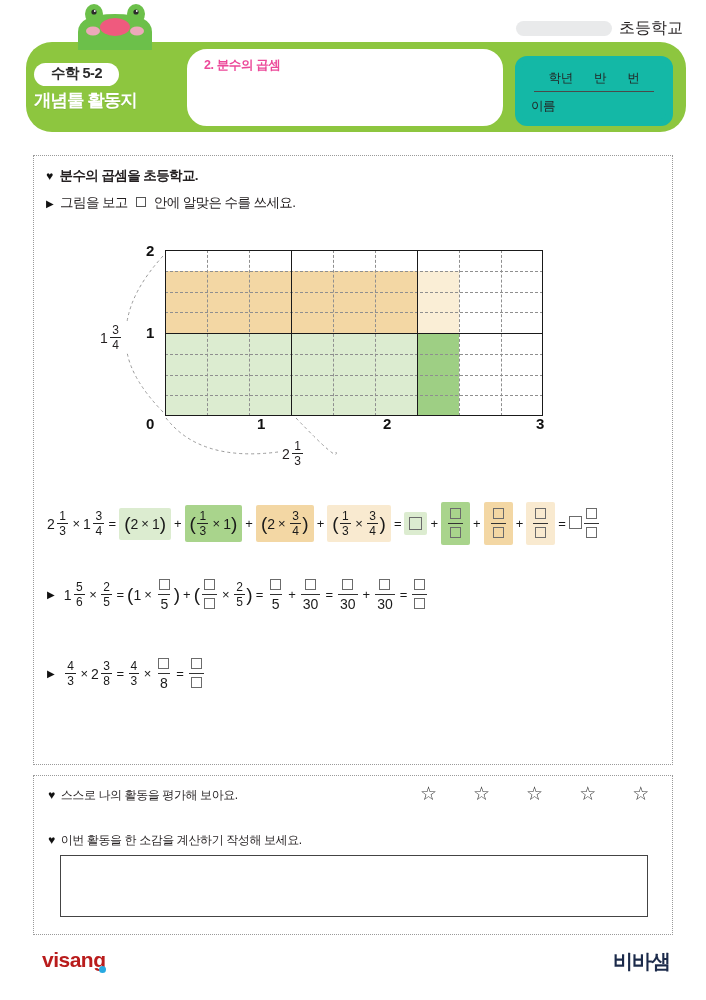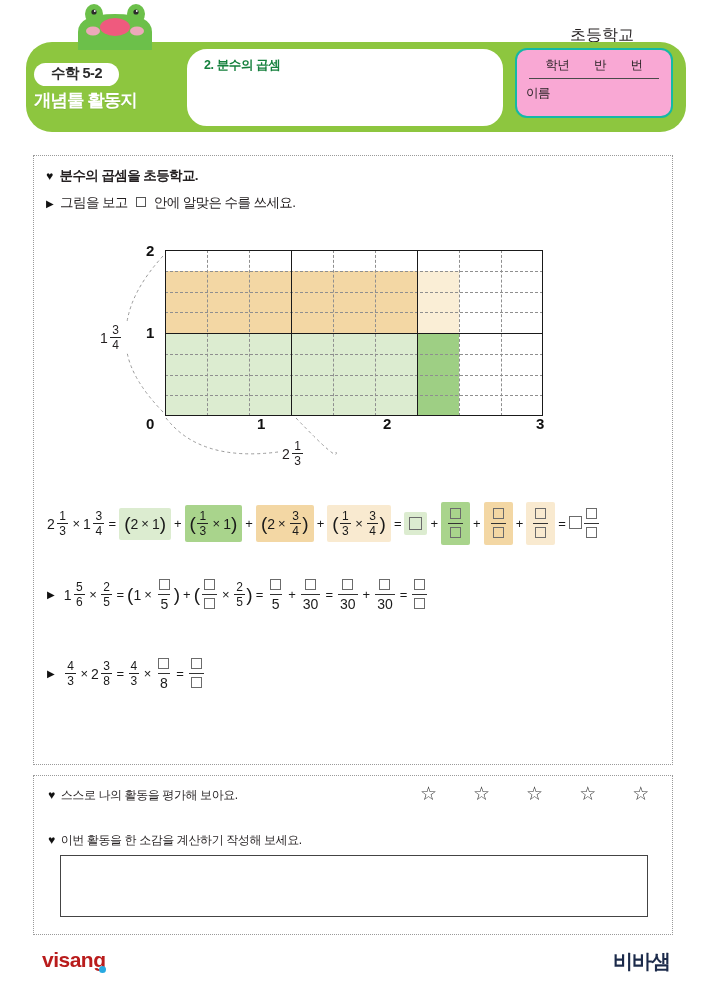--- a/index.html
+++ b/index.html
@@ -13,21 +13,21 @@
   .page { position: relative; width: 706px; height: 1000px; }
 
   
   .frog {
     position: absolute; left: 76px; top: 2px;
     width: 78px; height: 48px; z-index: 5;
   }
   .school-line {
     position: absolute; left: 516px; top: 18px;
     width: 172px; height: 20px;
-    display: flex; align-items: center; gap: 7px; flex-direction: column;
+    display: flex; align-items: center; gap: 7px;
   }
   .school-blank {
     width: 96px; height: 15px; background: #e9eaeb; border-radius: 8px;
   }
 
   .hdr-band {
     position: absolute; left: 26px; top: 42px;
     width: 660px; height: 90px;
     background: #8dc63f; border-radius: 26px;
   }
@@ -46,29 +46,29 @@
     font-size: 17.5px; font-weight: bold; color: #ffffff;
     letter-spacing: -1px; line-height: 1.1;
     text-shadow: 0 1px 0 rgba(0,0,0,.08);
   }
   .hdr-center {
     position: absolute; left: 185px; top: 47px;
     width: 320px; height: 81px;
     background: #ffffff; border: 2.5px solid #8dc63f; border-radius: 22px;
     padding: 8px 0 0 17px; z-index: 4;
   }
-  .unit-line { font-size: 12.5px; font-weight: bold; color: #15803d; letter-spacing: -0.4px; }
+  .unit-line { font-size: 12.5px; font-weight: bold; color: #ec4899; letter-spacing: -0.4px; }
   .title-line {
     font-size: 22px; font-weight: bold; color: #111; letter-spacing: -1.3px;
     text-align: center; margin-top: 8px; padding-right: 14px;
   }
   .hdr-right {
-    position: absolute; left: 515px; top: 48px;
+    position: absolute; left: 515px; top: 56px;
     width: 158px; height: 70px;
-    background: #f9a8d4; border: 2px solid #14b8a6; border-radius: 12px;
+    background: #14b8a6; border: 7px solid #14b8a6; border-radius: 12px;
     z-index: 4;
   }
   .hgn-row {
     display: flex; justify-content: space-around; align-items: center;
     padding: 7px 16px 4px; font-size: 12.5px; letter-spacing: -0.4px;
   }
   .hgn-rule { height: 1px; background: #4a4a4a; margin: 0 12px; }
   .name-row { font-size: 12.5px; padding: 6px 0 0 9px; letter-spacing: -0.4px; }
 
   

